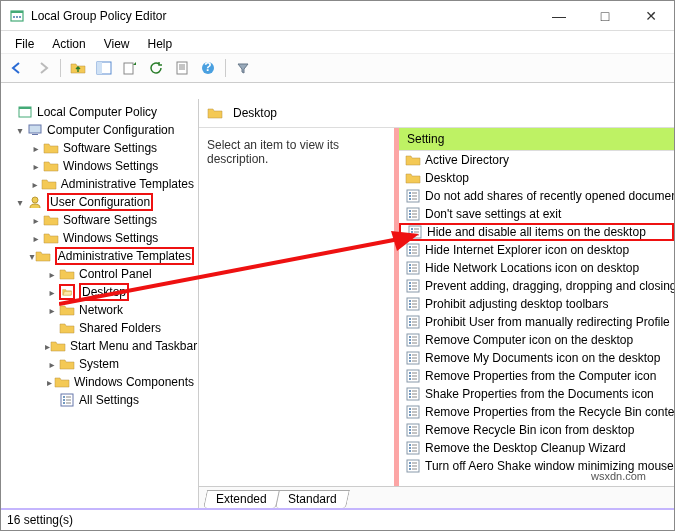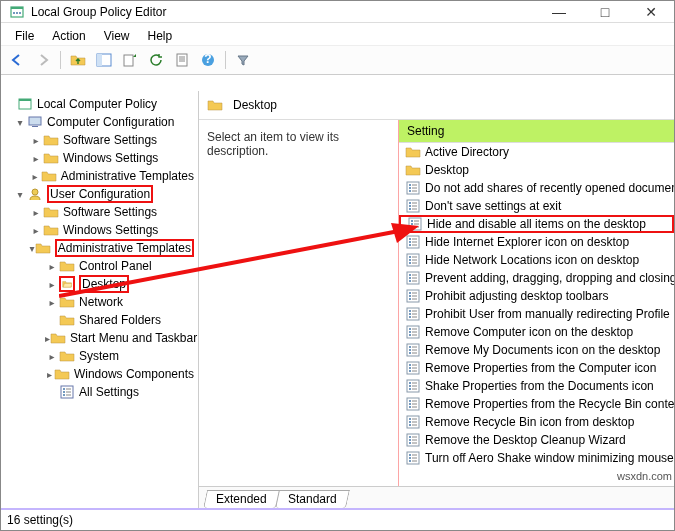--- a/index.html
+++ b/index.html
@@ -1,37 +1,37 @@
 <!DOCTYPE html>
 <html><head>
 <meta charset="utf-8">
 <style>
 * { margin: 0; padding: 0; box-sizing: border-box; font-family: "Segoe UI", Tahoma, sans-serif; font-size: 12px; }
 body { background: #fff; width: 675px; height: 531px; overflow: hidden; position: relative; border: 1px solid #888; display: flex; flex-direction: column; }
-.titlebar { height: 22px; display: flex; align-items: center; padding: 0 0 0 8px; border-bottom: 1px solid #ddd; }
+.titlebar { height: 30px; display: flex; align-items: center; padding: 0 0 0 8px; border-bottom: 1px solid #ddd; }
 .titlebar .icon { width: 16px; height: 16px; margin-right: 6px; display:inline-flex; align-items:center; justify-content:center; }
 .titlebar .title { flex: 1; font-size: 12px; }
 .sysbtns { display: flex; height: 100%; }
 .sysbtn { width: 46px; display: flex; align-items: center; justify-content: center; font-size: 14px; font-family: "Segoe UI Symbol", sans-serif; color:#333; }
 .menubar { height: 22px; display: flex; align-items: flex-end; padding: 0 6px; gap: 2px; }
 .menubar span { padding: 2px 8px; }
 .toolbar { height: 30px; display: flex; align-items: center; padding: 0 4px; gap: 2px; border-top:1px solid #eee; border-bottom:1px solid #ccc; background: #fcfcfc; }
 .tbtn { width: 24px; height: 24px; display: flex; align-items: center; justify-content: center; border-radius:2px; }
 .tddiv { width:1px; height:18px; background:#ccc; margin:0 3px; }
 .main { flex: 1; display: flex; min-height:0;margin-top:16px; }
 .tree { width: 198px; border-right: 1px solid #ccc; overflow-y: auto; overflow-x:hidden; padding: 4px 0; position:relative; }
 .tree-row { display: flex; align-items: center; height: 18px; white-space: nowrap; padding-right:4px;}
 .twist { width: 14px; display:flex; justify-content:center; color:#666; font-size:10px; cursor:default;}
 .ticon { width: 16px; height: 16px; margin-right: 4px; display:inline-flex; align-items:center; justify-content:center; }
 .tlabel { font-size: 12px; }
 .hl { border: 2px solid #e11; padding: 0 1px; }
 .content { flex: 1; display: flex; flex-direction: column; min-width:0; position:relative; }
 .content-header { display:flex; align-items:center; padding:6px 8px; gap:6px; border-bottom:1px solid #ddd; }
 .content-body { flex:1; display:flex; min-height:0; }
-.leftpane { width:200px; padding:10px 8px; border-right:1px solid #fca5a5; color:#333; }
+.leftpane { width:200px; padding:10px 8px; border-right:5px solid #fca5a5; color:#333; }
 .rightpane { flex:1; overflow-y:scroll; min-width:0; position:relative; }
 .col-header { position:sticky; top:0; background:#bef264; padding:4px 8px; border-bottom:1px solid #ddd; font-size:12px; }
 .setting-row { display:flex; align-items:center; height:18px; padding: 0 6px; white-space:nowrap; }
 .sicon { width:16px; height:16px; margin-right:4px; display:inline-flex; align-items:center; justify-content:center; flex-shrink:0;}
 .hlset { border:2px solid #e11; }
 .tabs { height:22px; display:flex; align-items:flex-end; padding-left:6px; border-top:1px solid #ccc; background: #fafafa; }
 .tab { padding:1px 10px 2px; border:1px solid #aaa; border-bottom:none; font-size:11px; margin-right:-1px; background:#fff; border-radius: 0 0 4px 4px; transform: skewX(-12deg); }
 .tab span { display:inline-block; transform: skewX(12deg); }
 .status { height:22px; border-top:2px solid #c4b5fd; display:flex; align-items:center; padding:0 6px; font-size:12px; }
 .arrow-annot { position:absolute; pointer-events:none; z-index:50; }
@@ -554,19 +554,19 @@
     </div>
     <div class="tabs">
       <div class="tab"><span>Extended</span></div>
       <div class="tab"><span>Standard</span></div>
     </div>
 
     <svg class="arrow-annot" style="left:-140px; top:130px;" width="360" height="80" viewBox="0 0 360 80">
       <line x1="0" y1="75" x2="340" y2="10" stroke="#e11" stroke-width="4"></line>
       <polygon points="360,5 332,2 338,22" fill="#e11"></polygon>
     </svg>
-    <div style="position:absolute; right:2px; bottom:26px; font-size:11px; color:#555;">wsxdn.com</div>
+    <div style="position:absolute; right:28px; bottom:26px; font-size:11px; color:#555;">wsxdn.com</div>
   </div>
 </div>
 
 <div class="status">
   <span>16 setting(s)</span>
 </div>
 
 </body></html>

